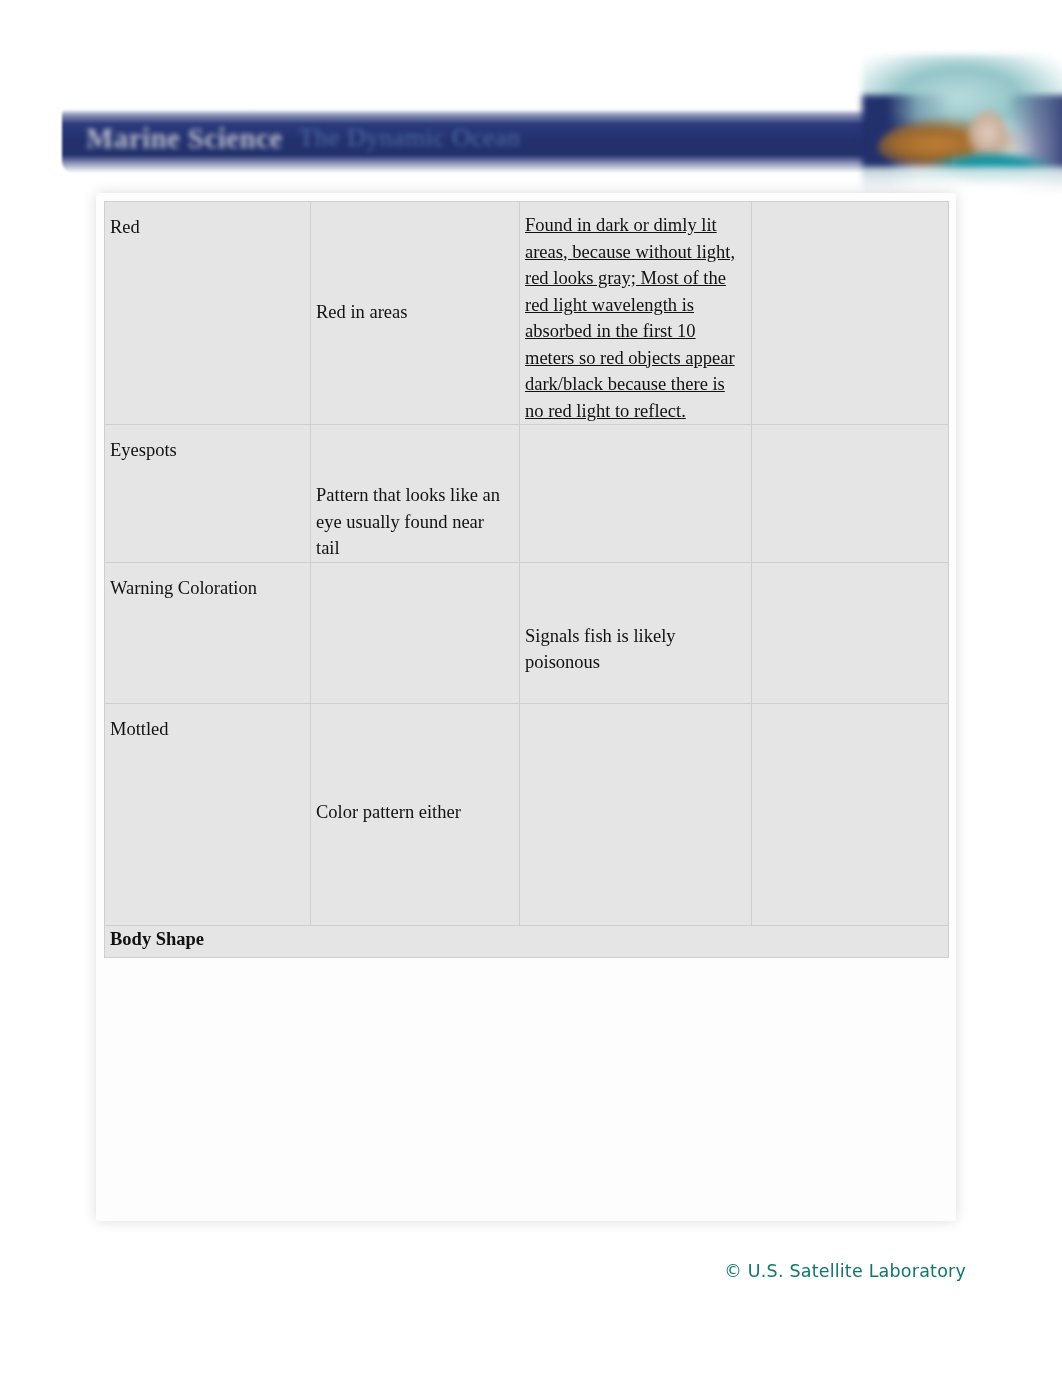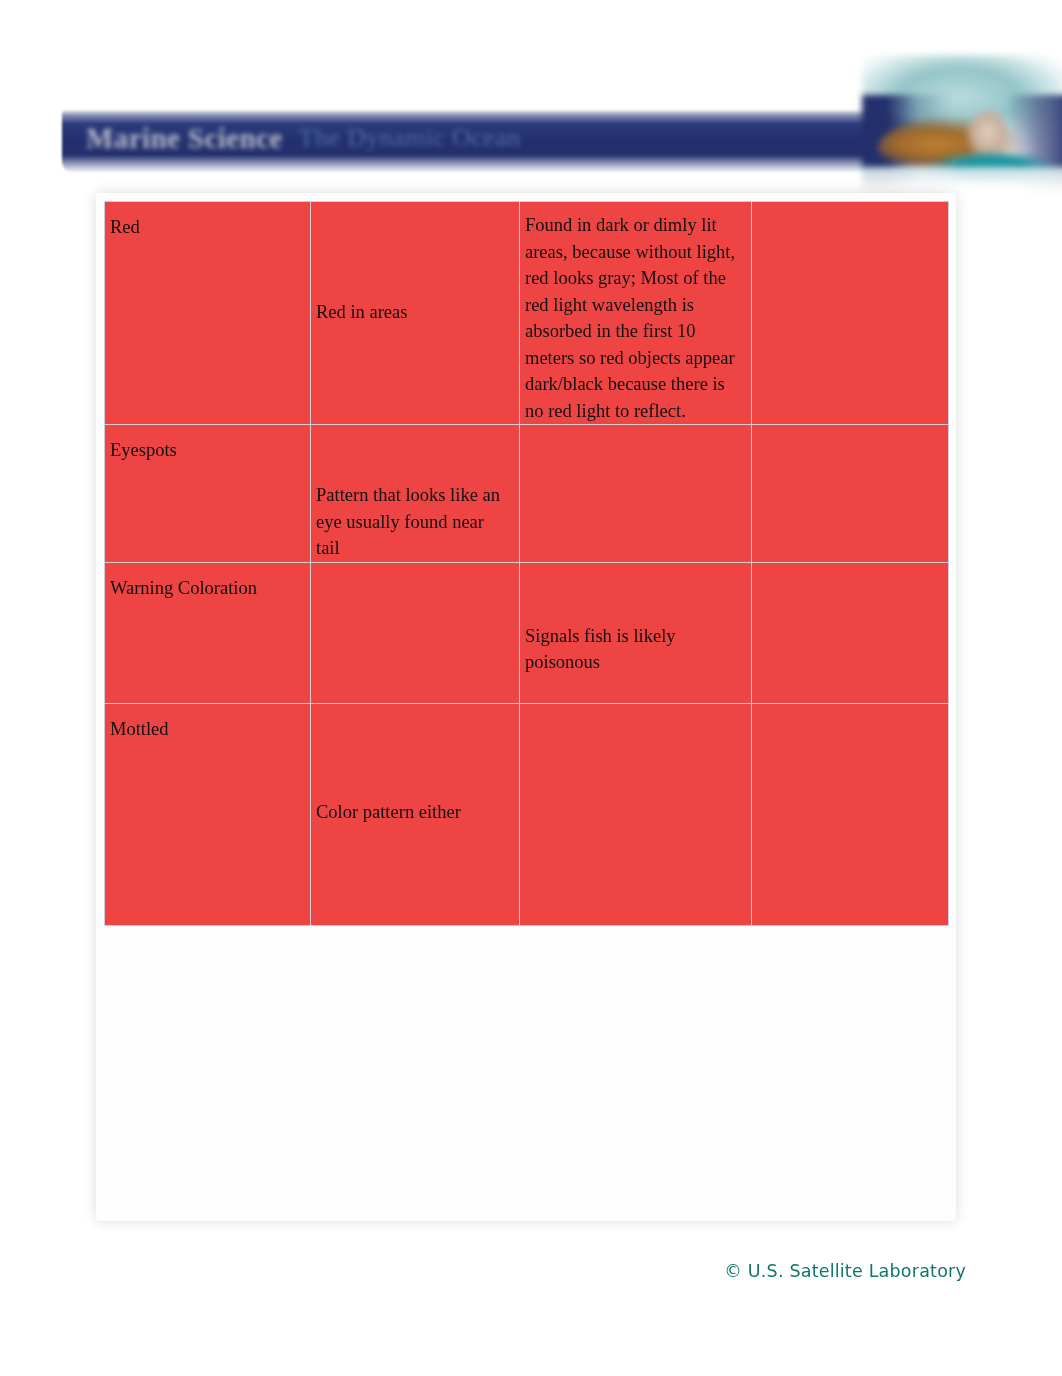--- a/index.html
+++ b/index.html
@@ -141,21 +141,21 @@
   }
   table.worksheet {
     border-collapse: collapse;
     width: 844px;
     table-layout: fixed;
   }
   table.worksheet td {
     border: 1px solid #cfcfcf;
     vertical-align: top;
     padding: 0;
-    background: #ef4444;
+    background: #e5e5e5;
   }
   
   #table-shadow {
     position: absolute;
     left: 96px;
     top: 193px;
     width: 860px;
     height: 1028px;
     box-shadow: 0 0 14px rgba(0,0,0,0.14);
     border-radius: 3px;
@@ -188,20 +188,21 @@
     padding-top: 97px;
   }
   .pos-mid-1 {
     padding-top: 64px;
   }
   .pos-mid-2 {
     padding-top: 57px;
   }
   .pos-desc {
     padding-top: 10px;
+    text-decoration: underline;
   }
   .pos-warn {
     padding-top: 60px;
   }
   .pos-mottle {
     padding-top: 95px;
   }
   .bold {
     font-weight: bold;
   }
@@ -347,20 +348,27 @@
                 <div class="cell-text pos-top"></div>
               </div>
           </td>
           <td>
             <div class="cell">
                 <div class="cell-text pos-top"></div>
               </div>
           </td>
         </tr>
 
+        <tr class="r-body">
+          <td colspan="4">
+            <div class="cell">
+                <div class="cell-text bold">Body Shape</div>
+              </div>
+          </td>
+        </tr>
 
       </tbody>
     </table>
   </div>
 
   <div id="footer">© U.S. Satellite Laboratory</div>
 
 </div>
 
 </body></html>

